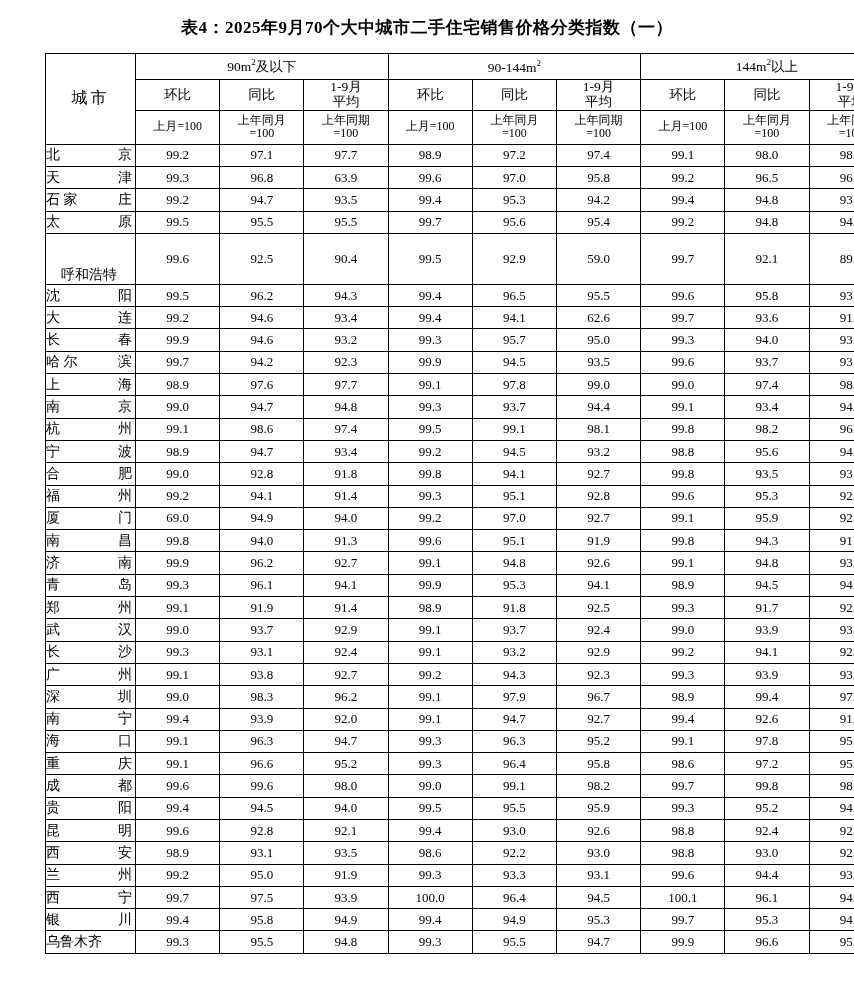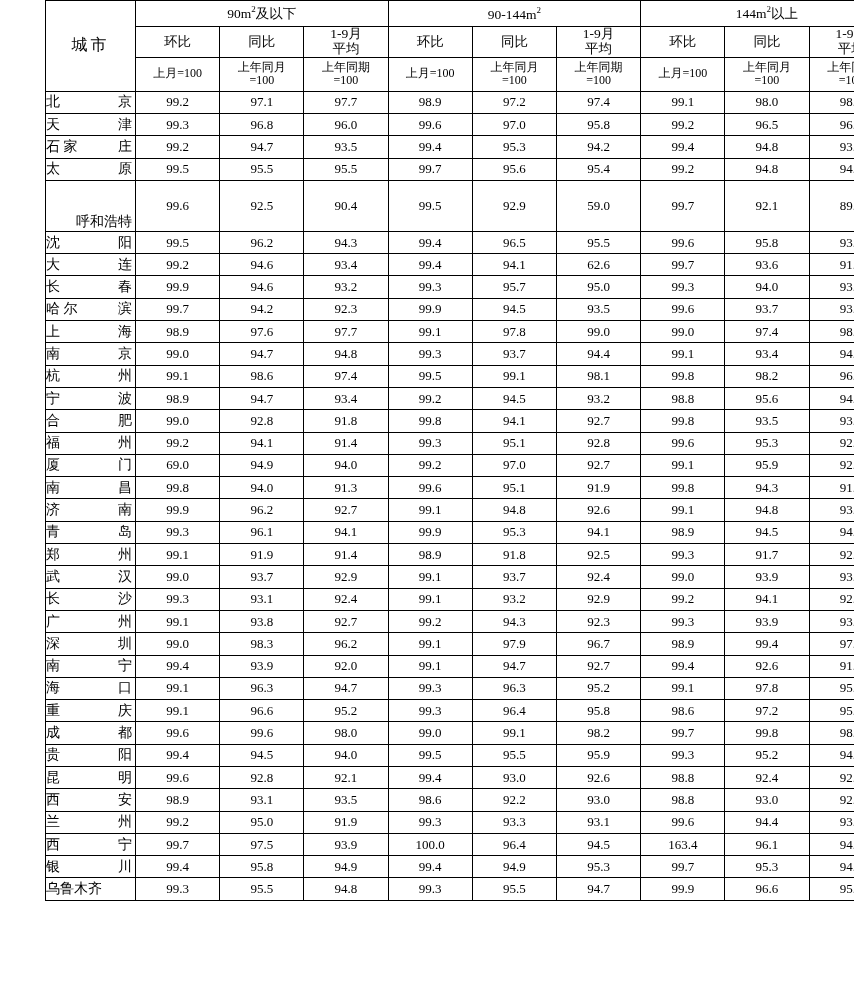--- a/index.html
+++ b/index.html
@@ -92,20 +92,21 @@
     vertical-align: super;
   }
   .col-city { width: 90px; }
   .col-num { width: 84.2px; }
 </style>
 </head>
 <body>
 
 <div class="page">
 
+  <div class="doc-title">表4：2025年9月70个大中城市二手住宅销售价格分类指数（一）</div>
 
   <div class="table-wrap">
     <table class="idx">
       <colgroup>
         <col class="col-city">
         <col class="col-num">
           <col class="col-num">
           <col class="col-num">
         <col class="col-num">
           <col class="col-num">
@@ -164,21 +165,21 @@
           </tr>
           <tr>
             <td class="city">
               <span class="cn">
                 <span>天</span>
                 <span>津</span>
               </span>
             </td>
             <td class="num">99.3</td>
             <td class="num">96.8</td>
-            <td class="num">96.0</td>
+            <td class="num">63.9</td>
             <td class="num">99.6</td>
             <td class="num">97.0</td>
             <td class="num">95.8</td>
             <td class="num">99.2</td>
             <td class="num">96.5</td>
             <td class="num">96.8</td>
           </tr>
           <tr>
             <td class="city">
               <span class="cn">
@@ -208,21 +209,21 @@
             <td class="num">95.5</td>
             <td class="num">99.7</td>
             <td class="num">95.6</td>
             <td class="num">95.4</td>
             <td class="num">99.2</td>
             <td class="num">94.8</td>
             <td class="num">94.4</td>
           </tr>
           <tr>
             <td class="city">
-              <span class="cn" style="justify-content: flex-end; letter-spacing: 0px; margin-top: 32px;">
+              <span class="cn" style="justify-content: center; letter-spacing: 0px; margin-top: 32px;">
                 <span>呼和浩特</span>
               </span>
             </td>
             <td class="num">99.6</td>
             <td class="num">92.5</td>
             <td class="num">90.4</td>
             <td class="num">99.5</td>
             <td class="num">92.9</td>
             <td class="num">59.0</td>
             <td class="num">99.7</td>
@@ -694,21 +695,21 @@
                 <span>西</span>
                 <span>宁</span>
               </span>
             </td>
             <td class="num">99.7</td>
             <td class="num">97.5</td>
             <td class="num">93.9</td>
             <td class="num">100.0</td>
             <td class="num">96.4</td>
             <td class="num">94.5</td>
-            <td class="num">163.4</td>
+            <td class="num">100.1</td>
             <td class="num">96.1</td>
             <td class="num">94.8</td>
           </tr>
           <tr>
             <td class="city">
               <span class="cn">
                 <span>银</span>
                 <span>川</span>
               </span>
             </td>

